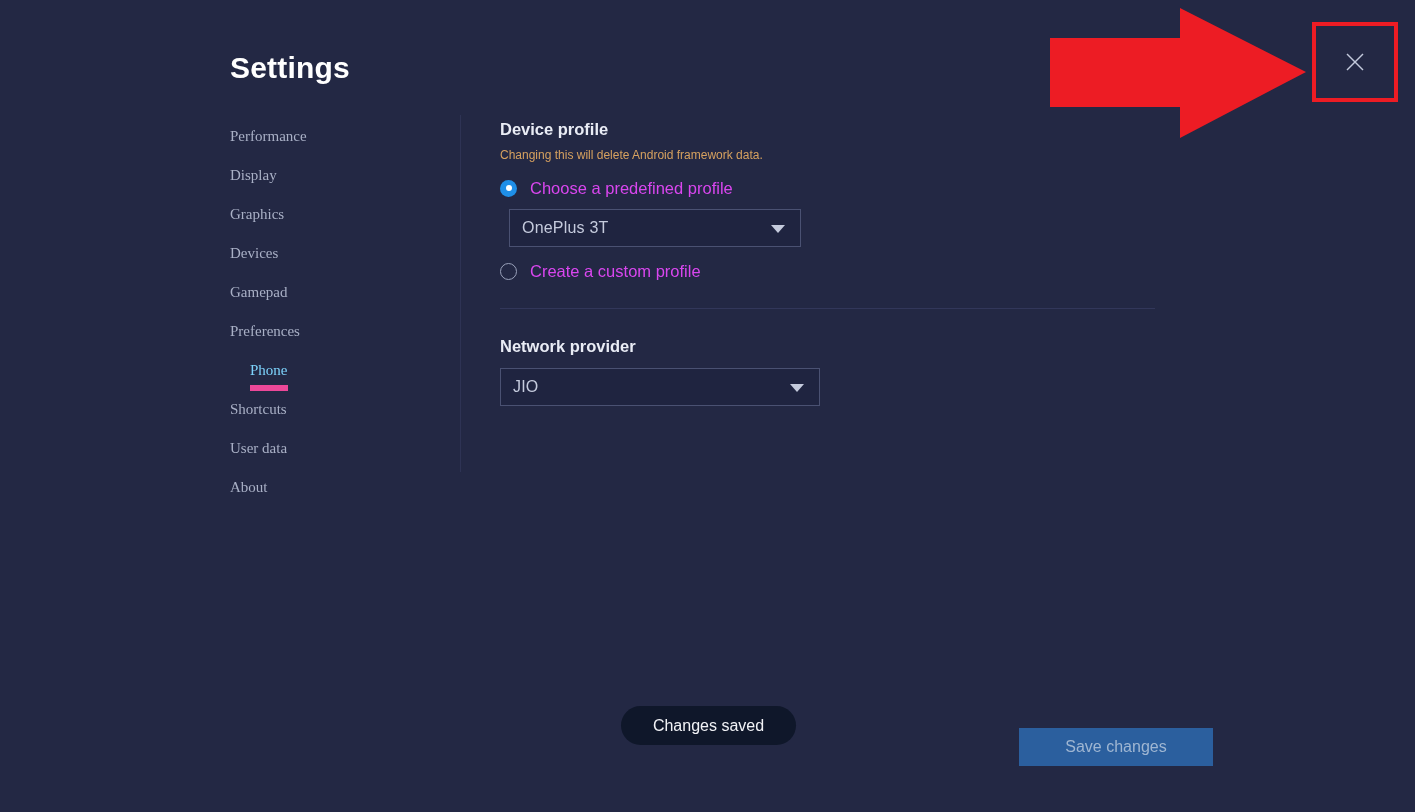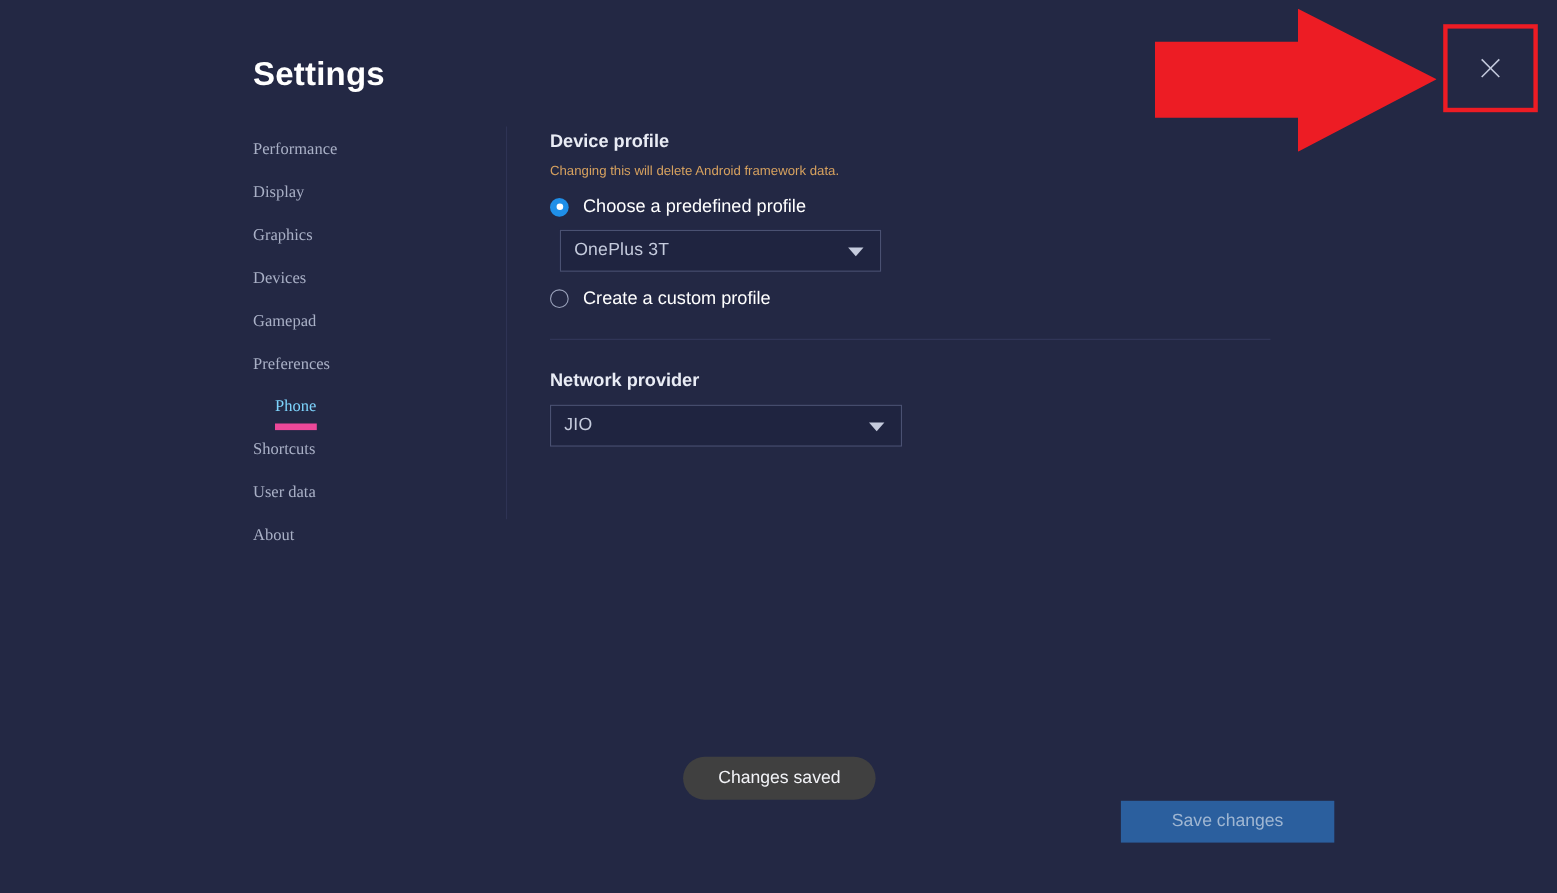--- a/index.html
+++ b/index.html
@@ -108,21 +108,21 @@
     margin: -3px 0 0 -3px;
     border-radius: 50%;
     background: #ffffff;
   }
   .radio.unchecked {
     border: 1.6px solid #9aa2bb;
     background: transparent;
   }
   .radio-label {
     font-size: 16.5px;
-    color: #ffffff;
+    color: #d946ef;
     line-height: 20px;
   }
 
   .select {
     position: relative;
     box-sizing: border-box;
     height: 38px;
     background: #1f2440;
     border: 1px solid #4a5172;
     display: flex;
@@ -159,25 +159,25 @@
     background: #32375a;
     margin-top: 27px;
     width: 655px;
   }
   .network-block { margin-top: 26px; }
 
   
   .toast {
     position: absolute;
     left: 621px;
-    top: 688px;
+    top: 706px;
     width: 175px;
     height: 39px;
     border-radius: 20px;
-    background: #404040;
+    background: #0f172a;
     display: flex;
     align-items: center;
     justify-content: center;
     font-size: 16px;
     color: #f2f3f7;
   }
   .save-button {
     position: absolute;
     left: 1019px;
     top: 728px;

